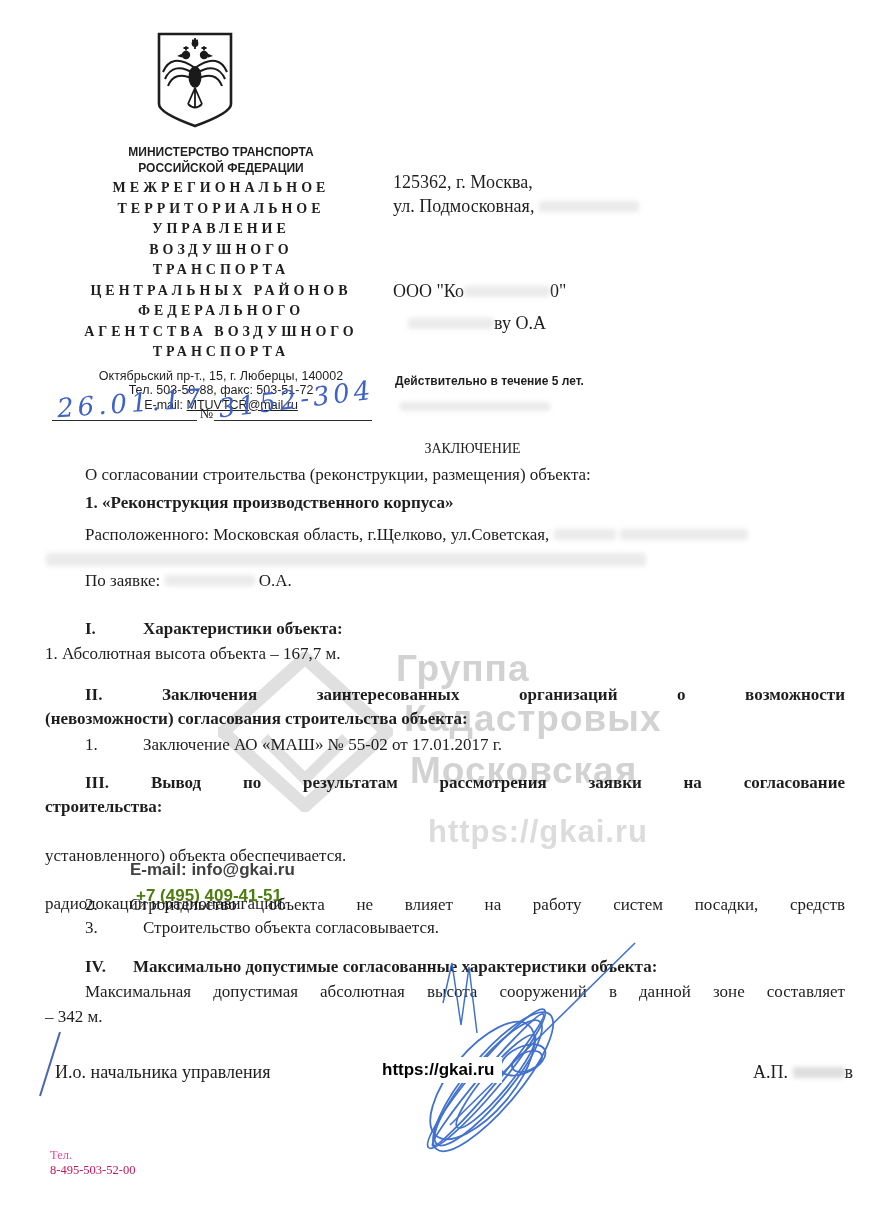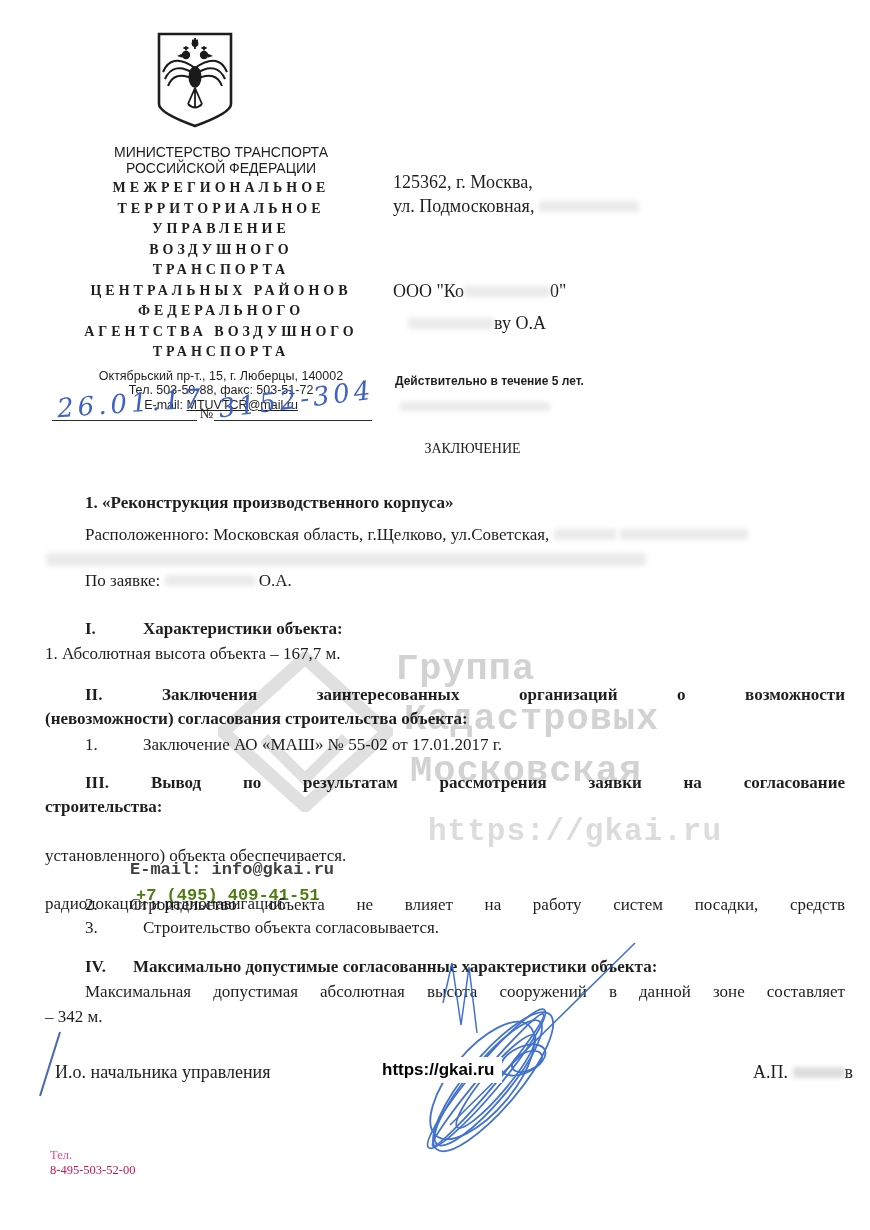--- a/index.html
+++ b/index.html
@@ -9,27 +9,27 @@
   .sans{font-family:"Liberation Sans",sans-serif;}
   .b{font-weight:bold;}
   .center{text-align:center;}
   .body-line{left:45px;width:800px;font-size:17px;line-height:22px;z-index:2;}
   .j{text-align:justify;text-align-last:justify;}
   .ind{padding-left:40px;box-sizing:border-box;}
   .num{display:inline-block;width:58px;}
   .redact{display:inline-block;height:11px;width:80px;border-radius:2px;background:#c7c7c7;
           filter:blur(2px);opacity:.7;vertical-align:baseline;}
   .redact.light{background:#d9d9d9;opacity:.55;filter:blur(2.6px);}
-  .wm{position:absolute;font-family:Liberation Mono, monospace;font-weight:bold;
+  .wm{position:absolute;font-family:Liberation Sans, sans-serif;font-weight:bold;
       color:#d2d2d2;z-index:1;letter-spacing:1px;}
   .hand{font-style:italic;color:#3f62c4;letter-spacing:4px;font-size:26px;
         font-family:"DejaVu Serif",serif;z-index:3;}
   .rule{border-top:1.6px solid #2d2d2d;height:0;z-index:2;}
   .letterhead{left:48px;top:144px;width:346px;text-align:center;z-index:2;}
-  .lh-ministry{font-family:"Liberation Sans",sans-serif;font-weight:normal;font-size:14px;line-height:16px;}
+  .lh-ministry{font-family:"Liberation Sans",sans-serif;font-weight:bold;font-size:12px;line-height:16px;}
   .lh-org{font-weight:bold;font-size:14px;line-height:17.5px;letter-spacing:4px;margin-top:3px;}
   .lh-addr{font-family:"Liberation Sans",sans-serif;font-size:12.5px;line-height:14.5px;margin-top:8px;}
   .u{text-decoration:underline;}
   .linkbox{background:#ffffff;color:#000;font-family:"Liberation Sans",sans-serif;
            font-weight:bold;font-size:17px;padding:3px 8px;z-index:4;}
 </style>
 </head>
 <body>
 
 <div class="page">
@@ -106,20 +106,21 @@
   <div class="abs" style="left:393px;top:281px;font-size:18px;z-index:2">
     <span>ООО "Ко</span><span class="redact light" style="width:86px"></span><span>0"</span>
   </div>
   <div class="abs" style="left:408px;top:313px;font-size:18px;z-index:2">
     <span class="redact light" style="width:86px"></span><span>ву О.А</span>
   </div>
   <div class="abs sans b" style="left:395px;top:374px;font-size:12px;z-index:2">Действительно в течение 5 лет.</div>
   <div class="abs redact light" style="left:400px;top:402px;width:150px;height:9px;z-index:1"></div>
 
   <div class="abs body-line center b" style="top:438px;font-size:14px;padding-left:55px;box-sizing:border-box;font-weight:normal">ЗАКЛЮЧЕНИЕ</div>
+  <div class="abs body-line ind" style="top:464px">О согласовании строительства (реконструкции, размещения) объекта:</div>
   <div class="abs body-line ind b" style="top:492px">1. «Реконструкция производственного корпуса»</div>
   <div class="abs body-line ind" style="top:524px">
     <span>Расположенного: Московская область, г.Щелково, ул.Советская,</span>
     <span class="redact light" style="width:62px"></span>
     <span class="redact light" style="width:128px"></span>
   </div>
   <div class="abs redact light" style="left:46px;top:553px;width:600px;height:13px;z-index:1"></div>
   <div class="abs body-line ind" style="top:570px">
     <span>По заявке:</span>
     <span class="redact light" style="width:90px"></span>

